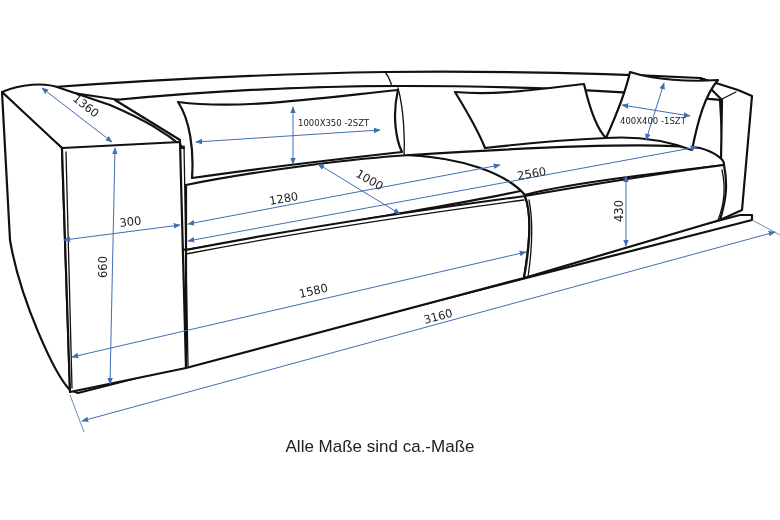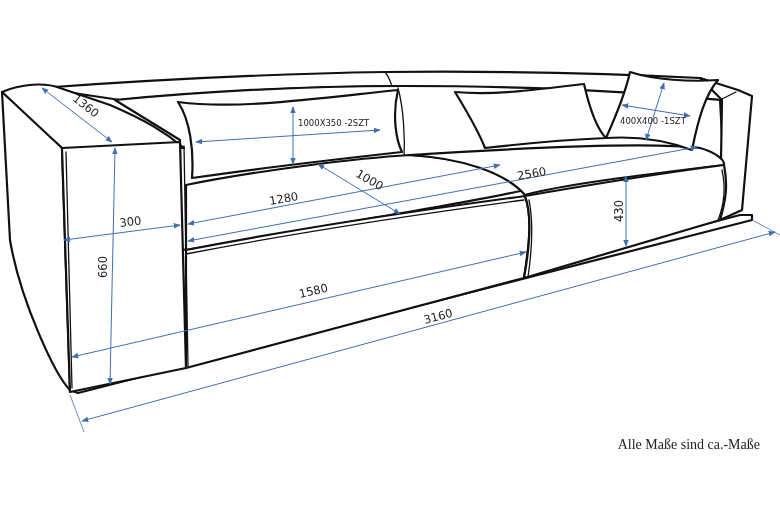--- a/index.html
+++ b/index.html
@@ -4,21 +4,21 @@
 <style>
   html, body { margin: 0; padding: 0; background: #ffffff; }
   body { width: 780px; height: 520px; overflow: hidden; position: relative; font-family: "DejaVu Sans", sans-serif; }
   #drawing { position: absolute; left: 0; top: 0; width: 780px; height: 520px; }
   .outline { fill: #ffffff; stroke: #111111; stroke-width: 2.2; stroke-linejoin: round; stroke-linecap: round; }
   .outline-thin { fill: none; stroke: #111111; stroke-width: 1.3; stroke-linejoin: round; stroke-linecap: round; }
   .dim { stroke: #3f6fb0; stroke-width: 1; fill: none; }
   .dim-ext { stroke: #3f6fb0; stroke-width: 0.8; fill: none; }
   .dim-label { font-family: "DejaVu Sans", sans-serif; font-size: 11.5px; fill: #222222; }
   .dim-label-small { font-family: "DejaVu Sans", sans-serif; font-size: 8.5px; fill: #222222; }
-  .footnote { position: absolute; left: 0; width: 760px; top: 437px; text-align: right; font-family: Liberation Serif, serif; font-size: 14px; color: #222222; }
+  .footnote { position: absolute; left: 0; width: 760px; top: 437px; text-align: center; font-family: Liberation Sans, sans-serif; font-size: 17px; color: #222222; }
 </style>
 </head>
 <body>
 
 <svg id="drawing" viewBox="0 0 780 520" xmlns="http://www.w3.org/2000/svg">
   <defs>
     <marker id="arr" viewBox="0 0 10 10" refX="9" refY="5" markerWidth="7" markerHeight="7" orient="auto-start-reverse">
       <path d="M0,1 L10,5 L0,9 z" fill="#3f6fb0"></path>
     </marker>
   </defs>

